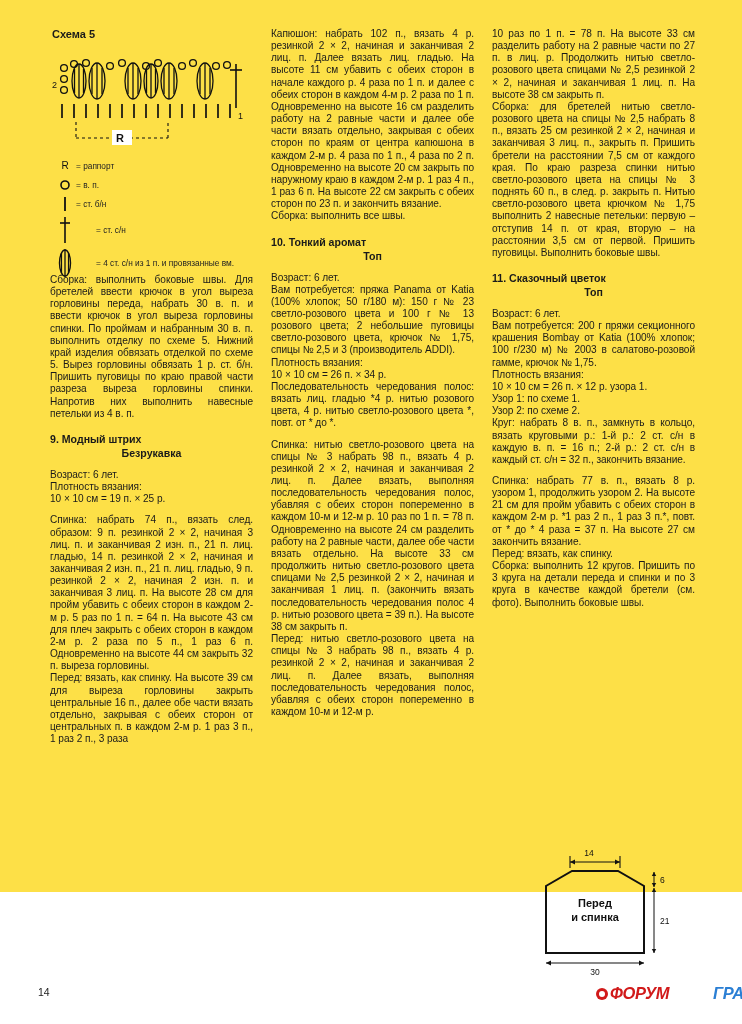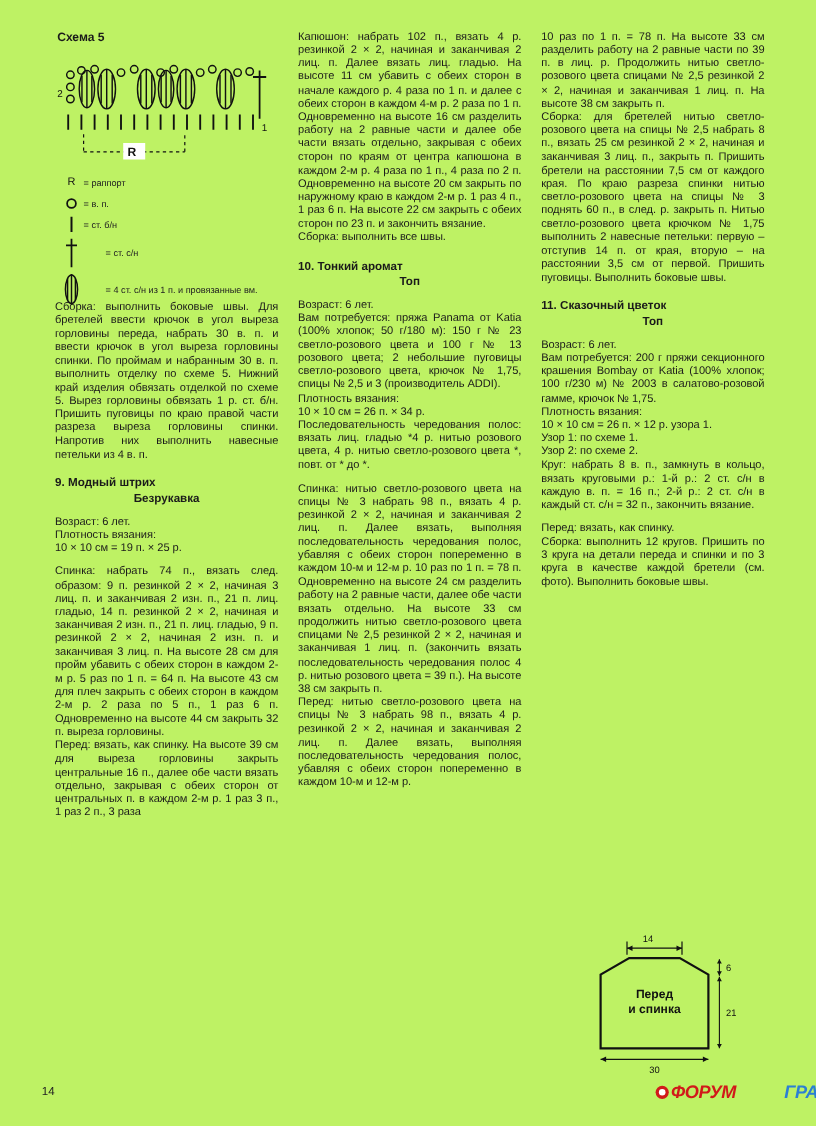--- a/index.html
+++ b/index.html
@@ -12,22 +12,22 @@
     height: 1024px;
     font-family: "Liberation Sans", sans-serif;
     color: #1a1a1a;
     position: relative;
     overflow: hidden;
   }
   .page {
     position: absolute;
     left: 0; top: 0;
     width: 742px;
-    height: 1024px;
-    background: #bef264;
+    height: 892px;
+    background: #fde047;
   }
   .columns {
     position: absolute;
     left: 50px;
     top: 28px;
     width: 646px;
     height: 950px;
     display: flex;
     gap: 18px;
   }
@@ -325,35 +325,36 @@
       <p><b>Вам потребуется:</b><span> пряжа Panama от Katia (100% хлопок; 50 г/180 м): 150 г № 23 светло-розового цвета и 100 г № 13 розового цвета; 2 небольшие пуговицы светло-розового цвета, крючок № 1,75, спицы № 2,5 и 3 (производитель ADDI).</span></p>
       <p><b>Плотность вязания:</b></p>
       <p>10 × 10 см = 26 п. × 34 р.</p>
       <p><b>Последовательность чередования полос:</b><span> вязать лиц. гладью *4 р. нитью розового цвета, 4 р. нитью светло-розового цвета *, повт. от * до *.</span></p>
       <div class="gap-sm"></div>
       <p><b>Спинка:</b><span> нитью светло-розового цвета на спицы № 3 набрать 98 п., вязать 4 р. резинкой 2 × 2, начиная и заканчивая 2 лиц. п. Далее вязать, выполняя последовательность чередования полос, убавляя с обеих сторон попеременно в каждом 10-м и 12-м р. 10 раз по 1 п. = 78 п. Одновременно на высоте 24 см разделить работу на 2 равные части, далее обе части вязать отдельно. На высоте 33 см продолжить нитью светло-розового цвета спицами № 2,5 резинкой 2 × 2, начиная и заканчивая 1 лиц. п. (закончить вязать последовательность чередования полос 4 р. нитью розового цвета = 39 п.). На высоте 38 см закрыть п.</span></p>
       <p><b>Перед:</b><span> нитью светло-розового цвета на спицы № 3 набрать 98 п., вязать 4 р. резинкой 2 × 2, начиная и заканчивая 2 лиц. п. Далее вязать, выполняя последовательность чередования полос, убавляя с обеих сторон попеременно в каждом 10-м и 12-м р.</span></p>
     </div>
 
     <div class="col">
-      <p>10 раз по 1 п. = 78 п. На высоте 33 см разделить работу на 2 равные части по 39 п. в лиц. р. Продолжить нитью светло-розового цвета спицами № 2,5 резинкой 2 × 2, начиная и заканчивая 1 лиц. п. На высоте 38 см закрыть п.</p>
+      <p>10 раз по 1 п. = 78 п. На высоте 33 см разделить работу на 2 равные части по 27 п. в лиц. р. Продолжить нитью светло-розового цвета спицами № 2,5 резинкой 2 × 2, начиная и заканчивая 1 лиц. п. На высоте 38 см закрыть п.</p>
       <p><b>Сборка:</b><span> для бретелей нитью светло-розового цвета на спицы № 2,5 набрать 8 п., вязать 25 см резинкой 2 × 2, начиная и заканчивая 3 лиц. п., закрыть п. Пришить бретели на расстоянии 7,5 см от каждого края. По краю разреза спинки нитью светло-розового цвета на спицы № 3 поднять 60 п., в след. р. закрыть п. Нитью светло-розового цвета крючком № 1,75 выполнить 2 навесные петельки: первую – отступив 14 п. от края, вторую – на расстоянии 3,5 см от первой. Пришить пуговицы. Выполнить боковые швы.</span></p>
 
       <div class="sec-head">11. Сказочный цветок</div>
       <div class="sec-sub">Топ</div>
       <div class="gap-sm"></div>
 
       <p><b>Возраст:</b><span> 6 лет.</span></p>
       <p><b>Вам потребуется:</b><span> 200 г пряжи секционного крашения Bombay от Katia (100% хлопок; 100 г/230 м) № 2003 в салатово-розовой гамме, крючок № 1,75.</span></p>
       <p><b>Плотность вязания:</b></p>
       <p>10 × 10 см = 26 п. × 12 р. узора 1.</p>
       <p><b>Узор 1:</b><span> по схеме 1.</span></p>
       <p><b>Узор 2:</b><span> по схеме 2.</span></p>
       <p><b>Круг:</b><span> набрать 8 в. п., замкнуть в кольцо, вязать круговыми р.: 1-й р.: 2 ст. с/н в каждую в. п. = 16 п.; 2-й р.: 2 ст. с/н в каждый ст. с/н = 32 п., закончить вязание.</span></p>
       <div class="gap-sm"></div>
+      <p><b>Спинка:</b><span> набрать 77 в. п., вязать 8 р. узором 1, продолжить узором 2. На высоте 21 см для пройм убавить с обеих сторон в каждом 2-м р. *1 раз 2 п., 1 раз 3 п.*, повт. от * до * 4 раза = 37 п. На высоте 27 см закончить вязание.</span></p>
       <p><b>Перед:</b><span> вязать, как спинку.</span></p>
       <p><b>Сборка:</b><span> выполнить 12 кругов. Пришить по 3 круга на детали переда и спинки и по 3 круга в качестве каждой бретели (см. фото). Выполнить боковые швы.</span></p>
     </div>
 
   </div>
 
   <div class="piece-diagram">
     <svg width="200" height="130" viewBox="0 0 200 130">
 
       <g stroke="#111" stroke-width="1.1">

